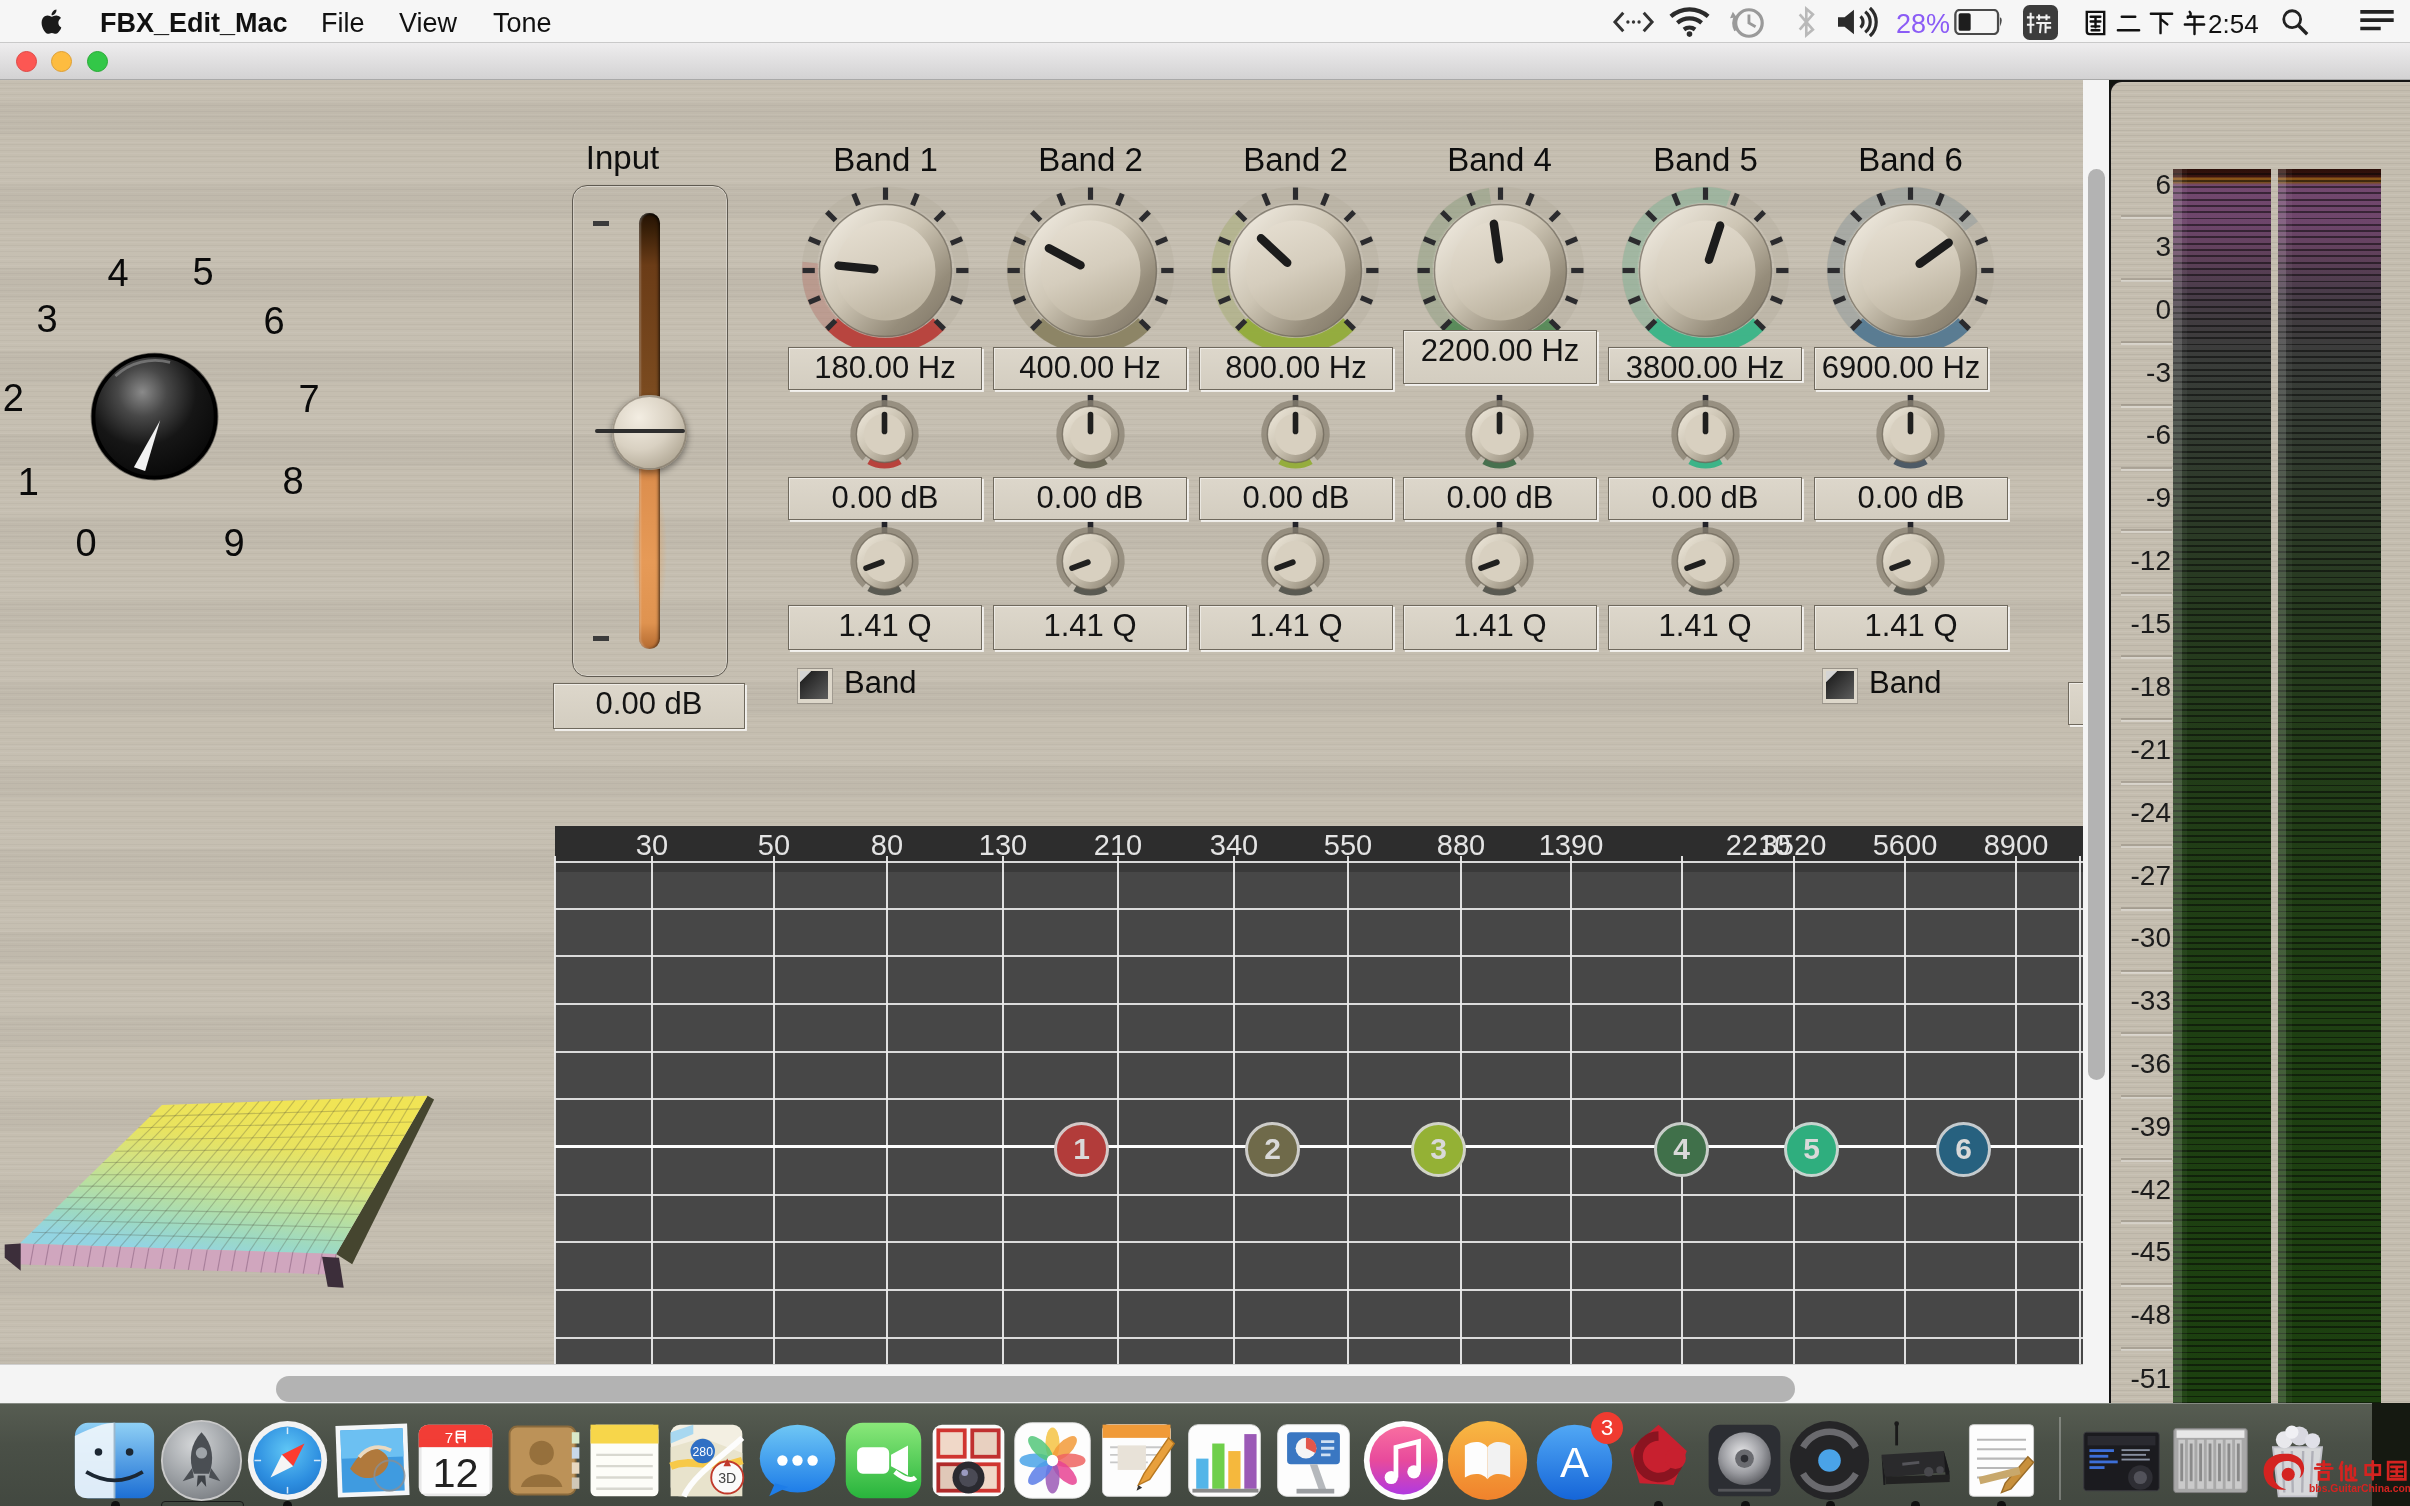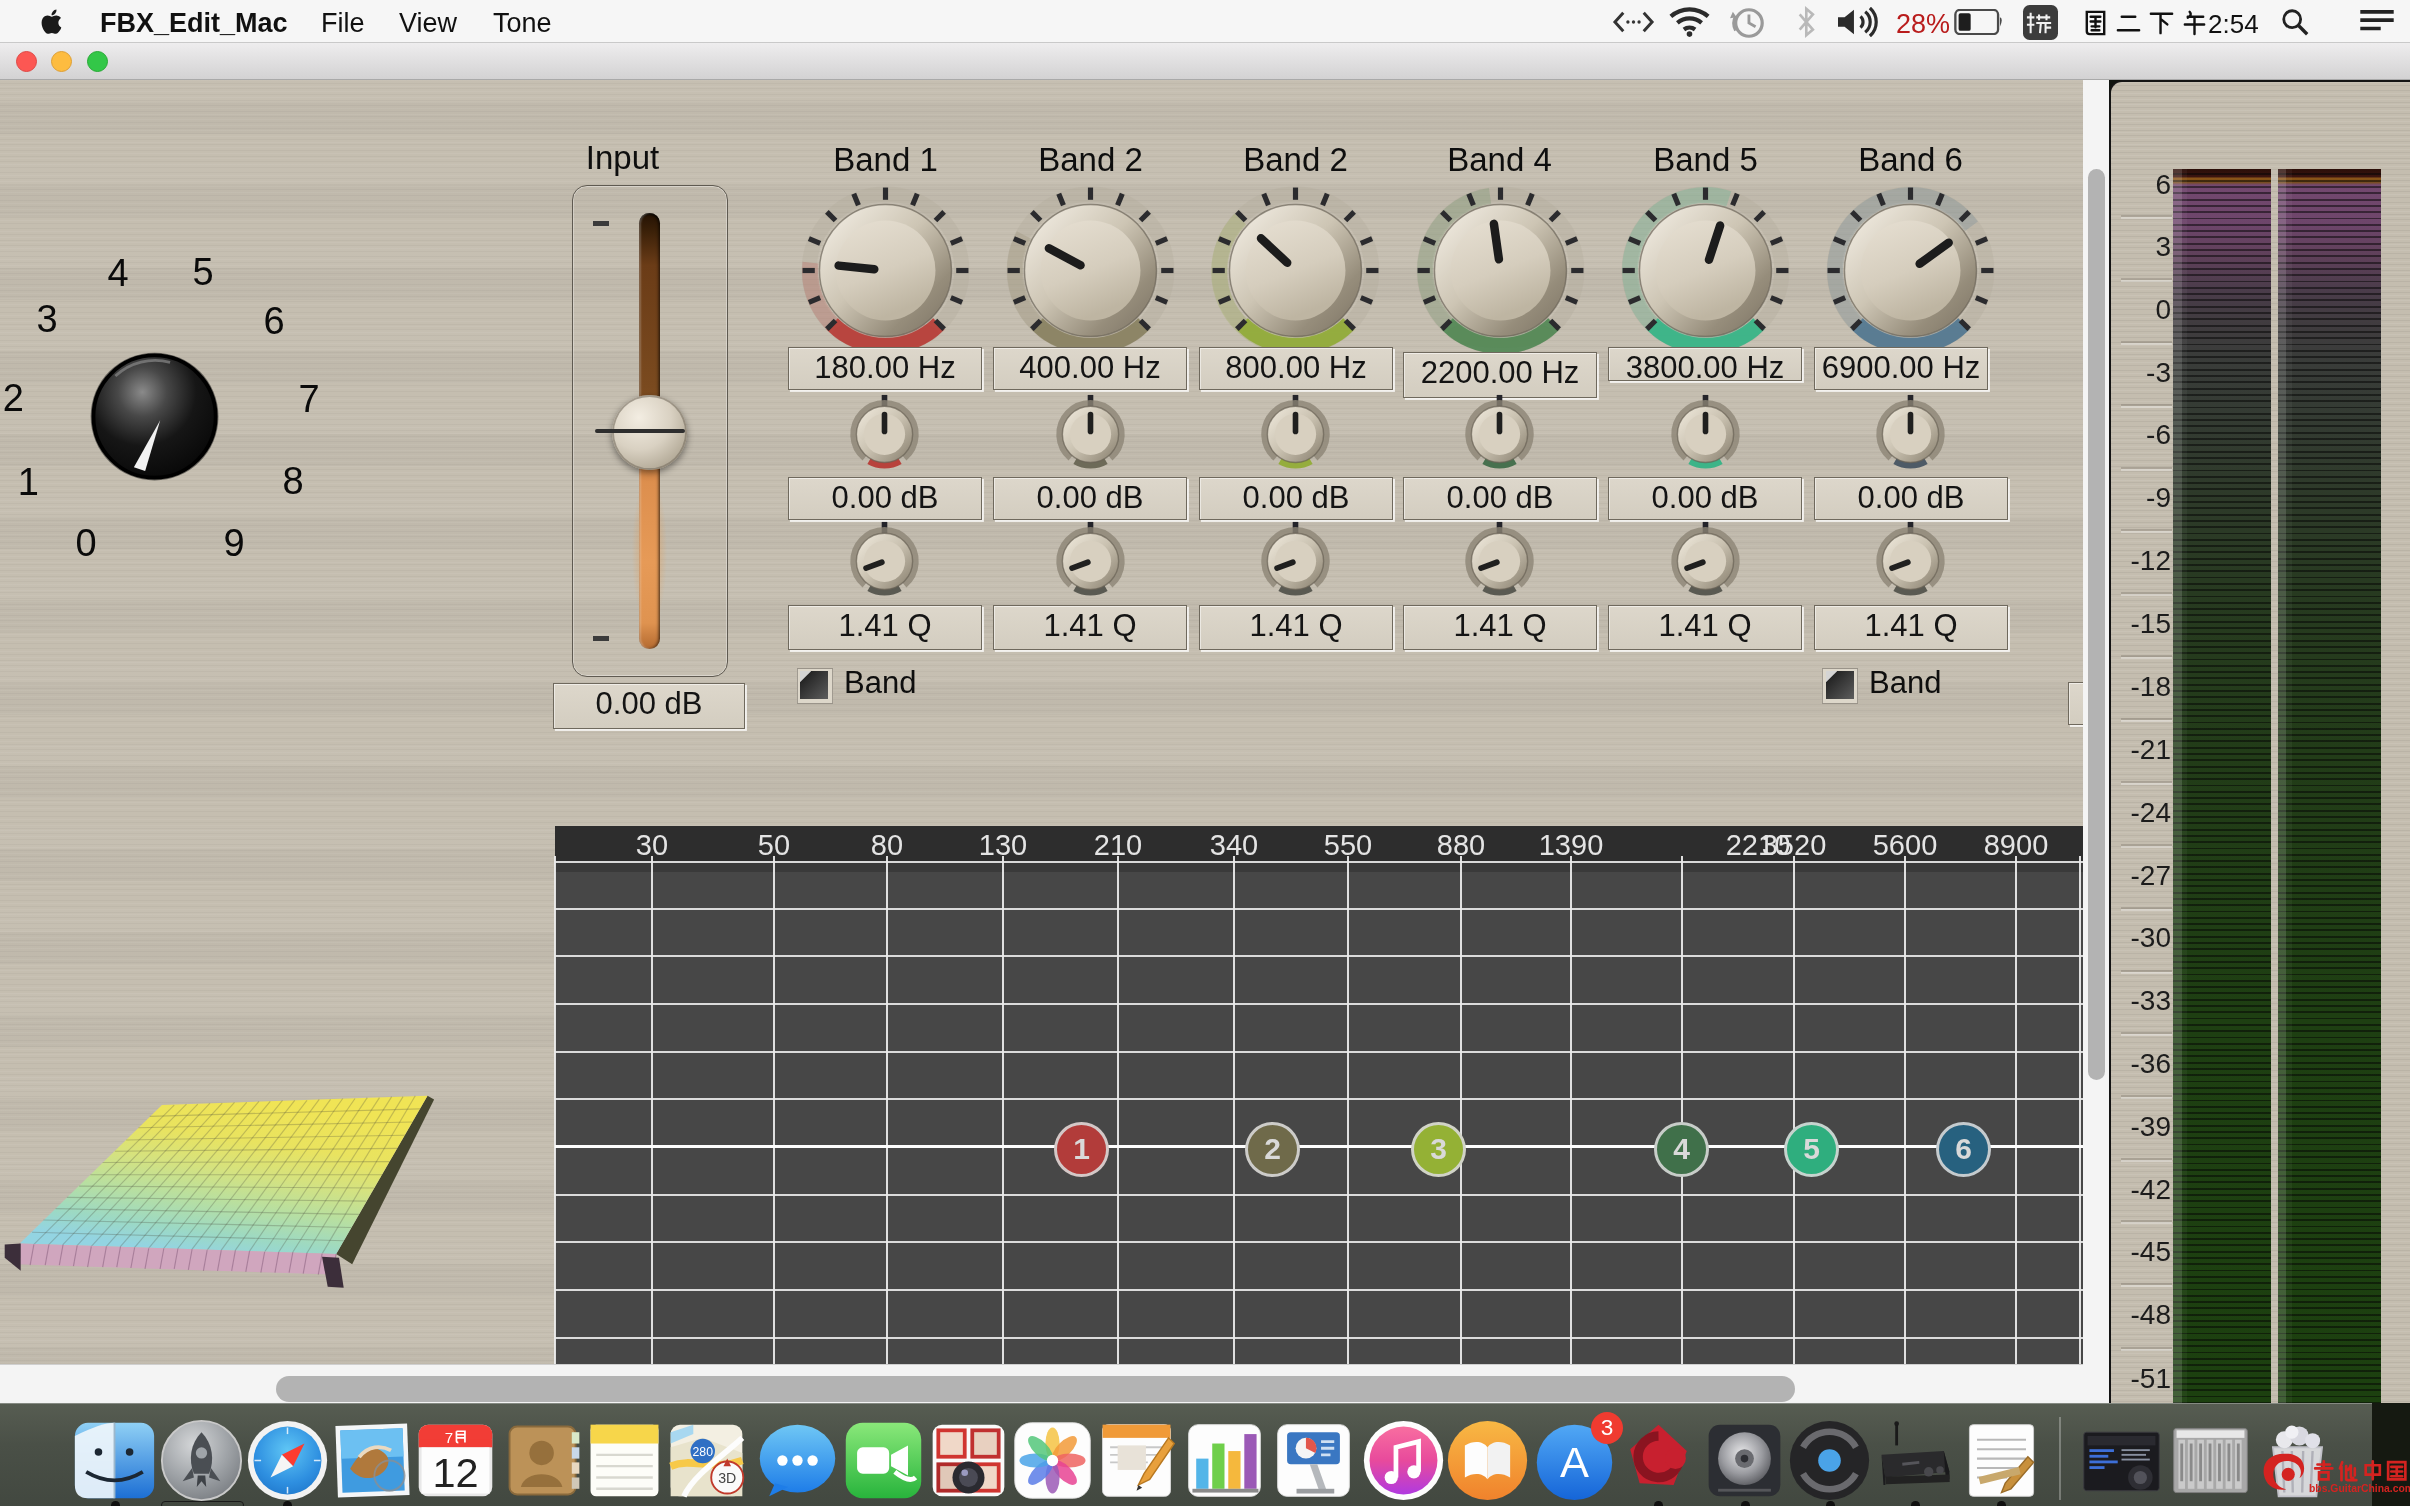--- a/index.html
+++ b/index.html
@@ -44,21 +44,21 @@
     </svg>
     <svg class="abs" style="left:1795px;top:5.6px" width="22.6" height="32" viewBox="0 0 24 34">
       <path d="M5 9 L19 25 L12 31 L12 3 L19 9 L5 25" stroke="#b9b9b9" stroke-width="2.8" fill="none"></path>
     </svg>
     <svg class="abs" style="left:1836px;top:6.6px" width="49" height="30" viewBox="0 0 52 32">
       <path d="M2 11 L9 11 L19 3 L19 29 L9 21 L2 21 Z" fill="#2b2b2b"></path>
       <path d="M26 10 A 8 8 0 0 1 26 22" stroke="#2b2b2b" stroke-width="3.4" fill="none"></path>
       <path d="M31 5 A 14 14 0 0 1 31 27" stroke="#2b2b2b" stroke-width="3.4" fill="none"></path>
       <path d="M36 1 A 20 20 0 0 1 36 31" stroke="#2b2b2b" stroke-width="3.4" fill="none"></path>
     </svg>
-    <div class="abs" style="left:1896px;top:8.5px;font-size:27px;color:#b91c1c">28%</div>
+    <div class="abs" style="left:1896px;top:8.5px;font-size:27px;color:#8b5cf6">28%</div>
     <svg class="abs" style="left:1954px;top:8.5px" width="51" height="26" viewBox="0 0 54 28">
       <rect x="1" y="1" width="46" height="26" rx="5" stroke="#4a4a4a" stroke-width="2.5" fill="none"></rect>
       <rect x="4.5" y="4.5" width="13" height="19" rx="2" fill="#1e1e1e"></rect>
       <path d="M49 9 q4 1.5 0 10 Z" fill="#4a4a4a"></path>
     </svg>
     <div class="abs" style="left:2023px;top:4.7px;width:35px;height:35px;background:#3c3c3c;border-radius:6.6px"></div>
     <svg class="abs" style="left:2026px;top:8.5px" width="27" height="27" viewBox="0 0 29 29" stroke="#f2f2f2" stroke-width="2.2" fill="none">
       <path d="M5 4 L5 26 M1 9 L9 9 M1 17 L9 17"></path>
       <path d="M14 6 L14 12 M22 6 L22 12 M11 9 L26 9 M11 15 L27 15 M16 15 L15 26 M21 15 L21 26 M21 20 L27 20"></path>
     </svg>
@@ -372,21 +372,21 @@
     <line x1="149.0" y1="43.0" x2="158.2" y2="33.8" stroke="#2b2b2e" stroke-width="5.5"></line>
     <line x1="165.3" y1="67.3" x2="177.3" y2="62.3" stroke="#2b2b2e" stroke-width="5.5"></line>
     <line x1="171.0" y1="96.0" x2="184.0" y2="96.0" stroke="#2b2b2e" stroke-width="5.5"></line>
     <line x1="165.3" y1="124.7" x2="177.3" y2="129.7" stroke="#2b2b2e" stroke-width="5.5"></line>
     <line x1="149.0" y1="149.0" x2="158.2" y2="158.2" stroke="#2b2b2e" stroke-width="5.5"></line>
     <circle cx="96" cy="96" r="70" fill="url(#mk1593)"></circle>
     <circle cx="96" cy="96" r="70" fill="none" stroke="#5f584c" stroke-width="1.5" opacity=".6"></circle>
     <circle cx="96" cy="96" r="53" fill="url(#fc1593)"></circle>
     <line x1="94.3" y1="84.1" x2="89.0" y2="46.5" stroke="#1c1c1c" stroke-width="9" stroke-linecap="round"></line>
   </svg>
-<div class="fld abs" style="left:1403px;top:352px;width:194px;height:46px">2200.00 Hz</div>
+<div class="fld abs" style="left:1403px;top:330px;width:194px;height:54px">2200.00 Hz</div>
 <svg class="abs" style="left:1462px;top:391px" width="75" height="81" viewBox="0 0 80 86">
     <defs>
       <linearGradient id="smk1593_461" x1="0" y1="0" x2="1" y2="1">
 <stop offset="0%" stop-color="#f2ecdf"></stop>
         <stop offset="50%" stop-color="#c9c1b0"></stop>
         <stop offset="100%" stop-color="#857c6b"></stop>
       </linearGradient>
     </defs>
     <line x1="40" y1="4" x2="40" y2="18" stroke="#24242a" stroke-width="6"></line>
     <path d="M18.8 71.3 A 33 33 0 1 1 61.2 71.3" stroke="#8c8475" stroke-width="7" fill="none" opacity=".8"></path>

